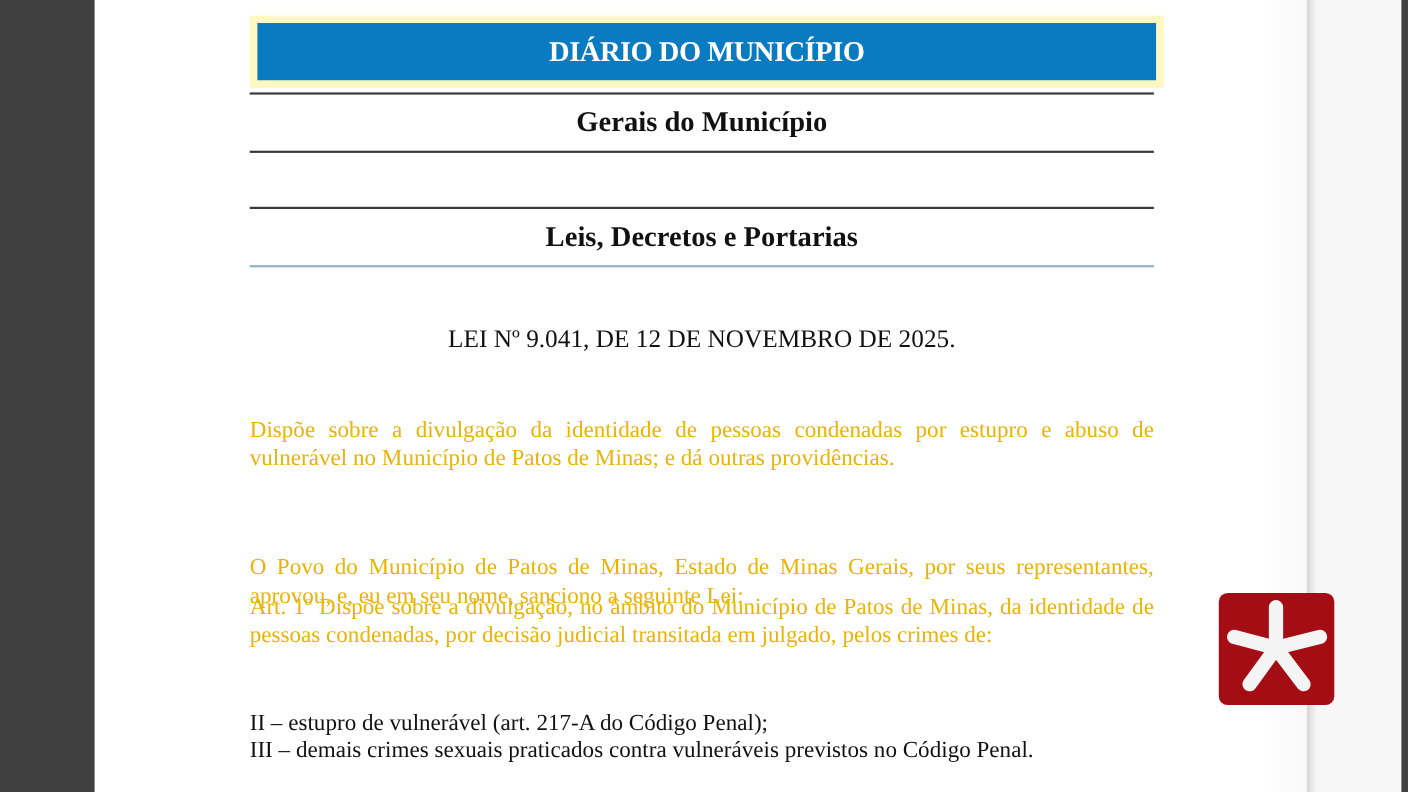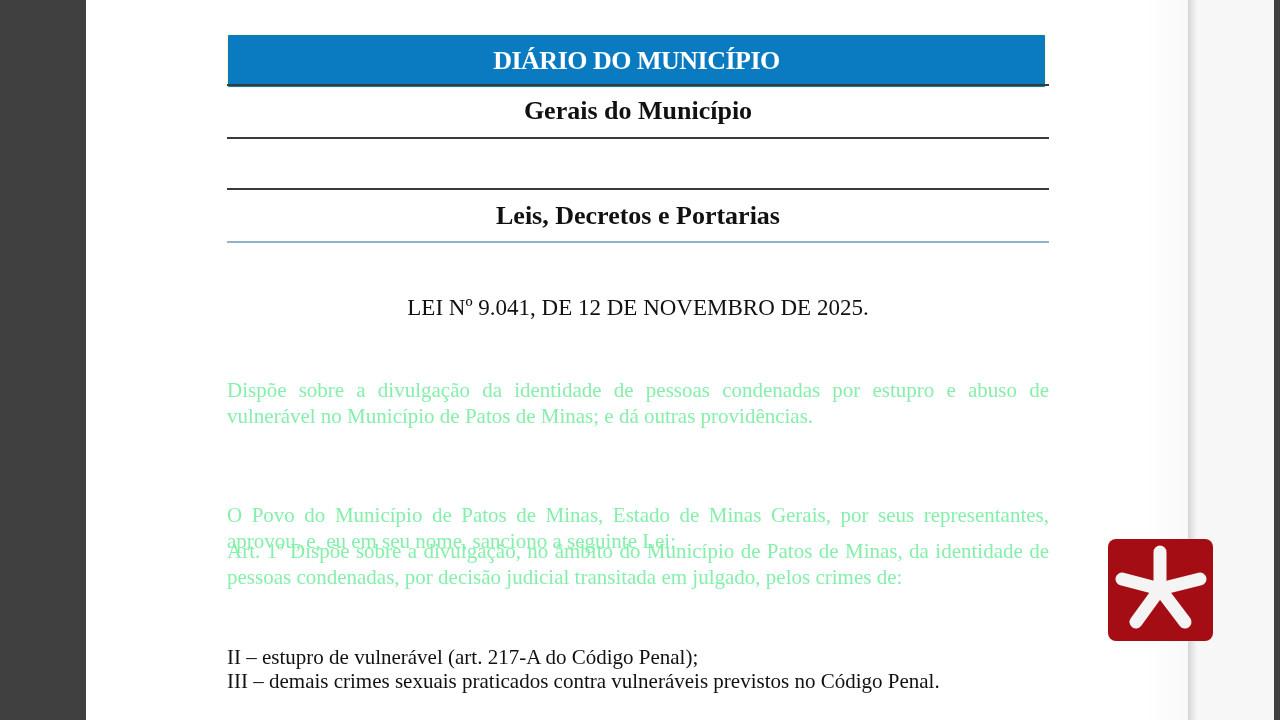--- a/index.html
+++ b/index.html
@@ -1,25 +1,25 @@
 <!DOCTYPE html>
 <html><head>
 <meta charset="utf-8">
 <style>
   html, body { margin:0; padding:0; }
   body { width:1280px; height:720px; overflow:hidden; background:#404040; position:relative; font-family:"Liberation Serif","DejaVu Serif",serif; }
   .page { position:absolute; left:86px; top:0; width:1102px; height:720px; background:#ffffff; }
   .page-fade { position:absolute; left:1060px; top:0; width:128px; height:720px; background:linear-gradient(to right, rgba(248,248,248,0), #f7f7f7 40%); }
-  .banner { position:absolute; left:227px; top:14px; width:817px; height:52px; background:#0a7bc0; border:1px solid #fef9c3; border-radius:2px; display:flex; align-items:center; justify-content:center;margin-top:20px; }
+  .banner { position:absolute; left:227px; top:14px; width:817px; height:52px; background:#0a7bc0; border:7px solid #fef9c3; border-radius:2px; display:flex; align-items:center; justify-content:center; }
   .banner span { color:#ffffff; font-weight:bold; font-size:26px; letter-spacing:-0.5px; }
   .rule { position:absolute; left:227px; width:822px; height:2px; background:#3a3a3a; }
   .rule.blue { background:#8fb3c8; height:2px; }
   .section-title { position:absolute; left:227px; width:822px; text-align:center; font-weight:bold; font-size:26px; color:#111; }
   .law-title { position:absolute; left:227px; width:822px; text-align:center; font-size:23px; color:#111; top:295px; }
-  .para { position:absolute; left:227px; width:822px; font-size:21px; line-height:26px; color:#86efac; text-align:justify; text-align-last:left; }
+  .para { position:absolute; left:227px; width:822px; font-size:21px; line-height:26px; color:#eab308; text-align:justify; text-align-last:left; }
   .items { position:absolute; left:227px; width:822px; top:645px; font-size:21px; line-height:24px; color:#111; }
   .items div { white-space:nowrap; }
   .logo { position:absolute; left:1108px; top:539px; width:105px; height:102px; background:#a50d15; border-radius:8px; }
   .logo svg { position:absolute; left:0; top:0; }
 </style>
 </head>
 <body>
 
 <div class="page">
   <div class="page-fade"></div>

